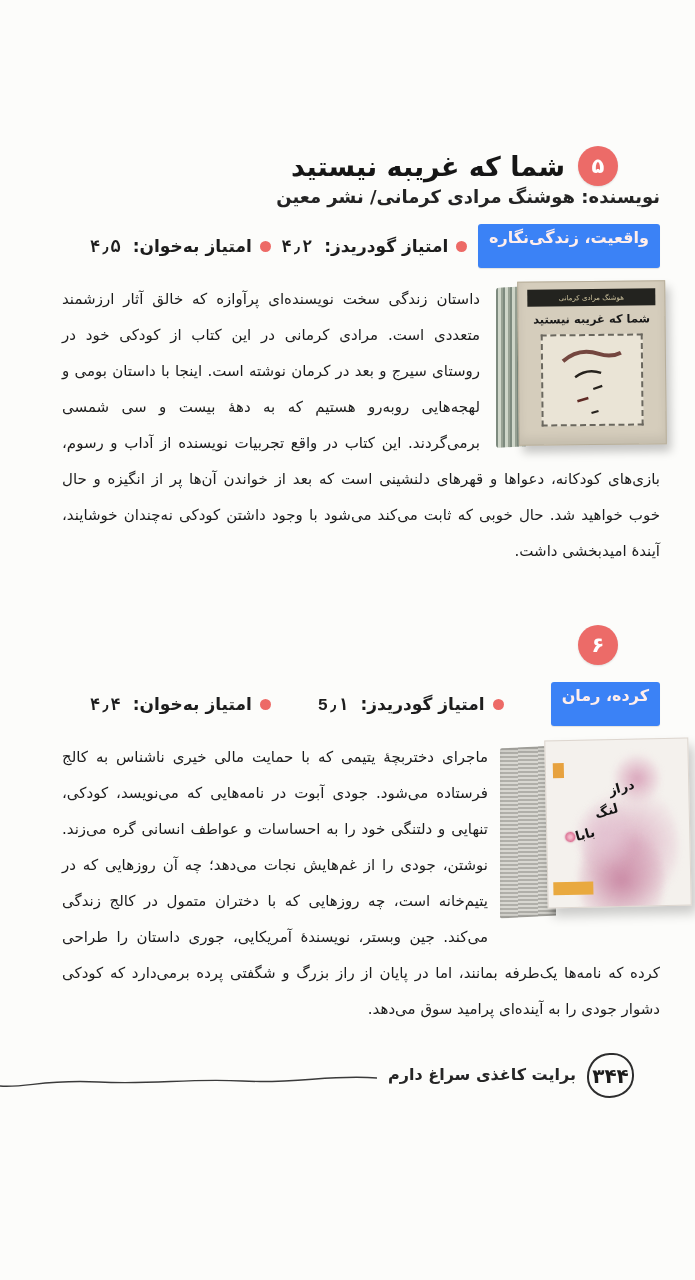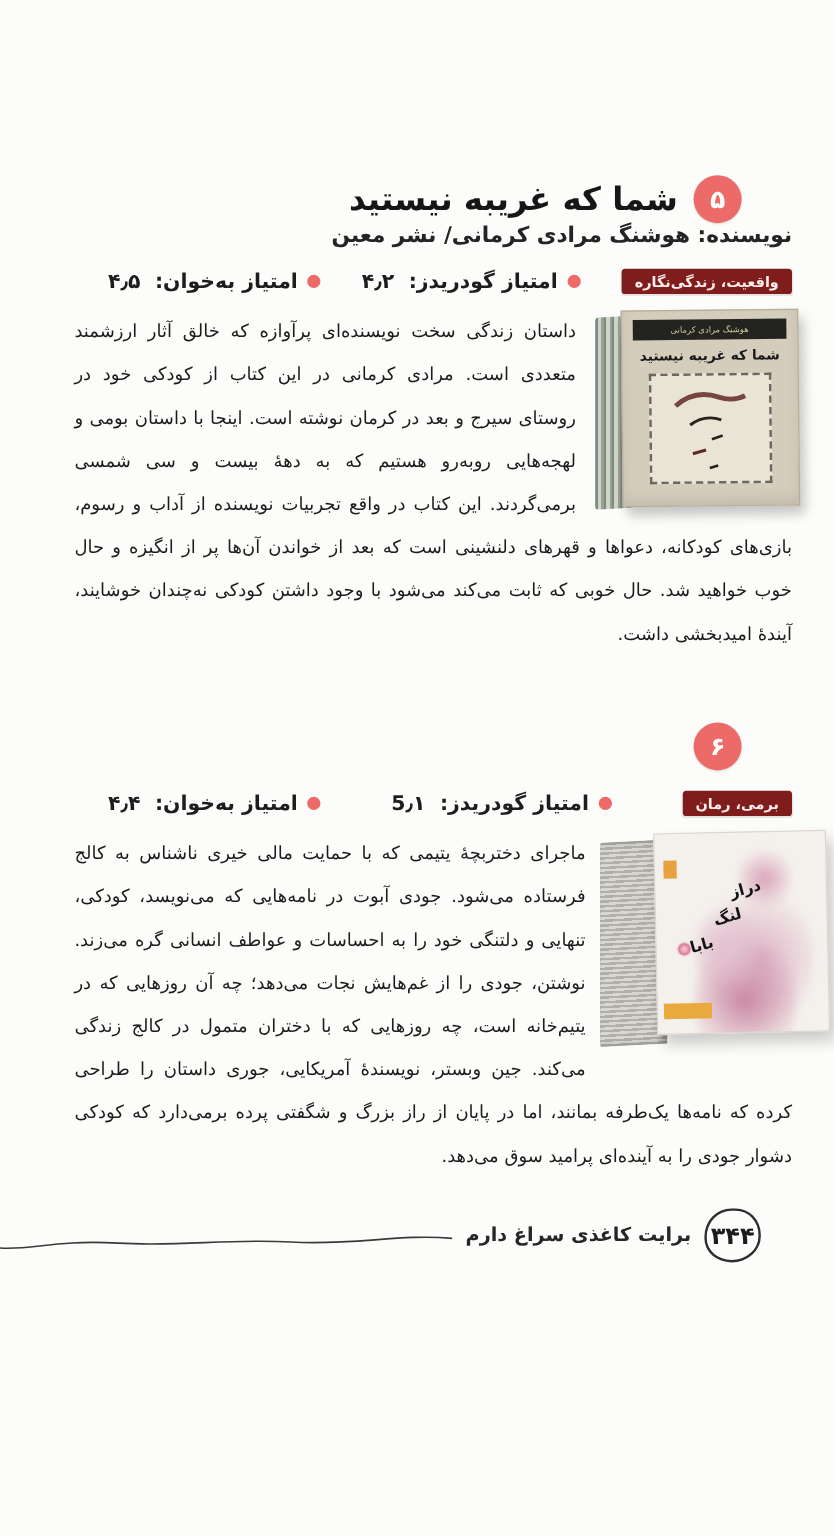--- a/index.html
+++ b/index.html
@@ -25,29 +25,29 @@
   }
   .entry-title { font-size:27px; font-weight:bold; color:#161616; letter-spacing:-.2px; }
   .byline { font-size:18px; font-weight:bold; color:#242424; }
 
   
   .meta-row {
     margin-top:17px; display:flex; align-items:center;
     justify-content:space-between; padding-left:28px;
   }
   .genre-tag {
-    background:#7f1d1d; color:#ffeeec;
-    font-size:12px; font-weight:bold;
-    padding:4px 11px 3px; border-radius:3px;
+    background:#3b82f6; color:#ffeeec;
+    font-size:16px; font-weight:bold;
+    padding:4px 11px 21px; border-radius:3px;
     box-shadow:0 1px 1px rgba(0,0,0,.1);
     white-space:nowrap;
   }
   .rating { display:flex; align-items:center; gap:8px; font-size:17px; font-weight:bold; color:#1d1d1d; white-space:nowrap; }
   .dot { width:11px; height:11px; border-radius:50%; background:#ed6a66; display:inline-block; flex:0 0 auto; }
-  .rating .val { margin-right:4px; }
+  .rating .val { margin-right:4px;font-family:Liberation Mono, monospace; }
 
   
   .body-wrap { margin-top:13px; }
   .body-wrap::after { content:""; display:block; clear:both; }
   .body-text { font-size:15px; line-height:36px; text-align:justify; color:#1c1c1c; }
 
   .cover { float:right; position:relative; }
   .cover1 { width:172px; height:170px; margin-left:14px; margin-right:-6px; margin-bottom:4px; }
   .cover2 { width:190px; height:178px; margin-left:12px; margin-right:-30px; margin-bottom:4px; }
 
@@ -172,21 +172,21 @@
         <p class="body-text">داستان زندگی سخت نویسنده‌ای پرآوازه که خالق آثار ارزشمند متعددی است. مرادی کرمانی در این کتاب از کودکی خود در روستای سیرج و بعد در کرمان نوشته است. اینجا با داستان بومی و لهجه‌هایی روبه‌رو هستیم که به دهۀ بیست و سی شمسی برمی‌گردند. این کتاب در واقع تجربیات نویسنده از آداب و رسوم، بازی‌های کودکانه، دعواها و قهرهای دلنشینی است که بعد از خواندن آن‌ها پر از انگیزه و حال خوب خواهید شد. حال خوبی که ثابت می‌کند می‌شود با وجود داشتن کودکی نه‌چندان خوشایند، آیندۀ امیدبخشی داشت.</p>
       </div>
     </section>
 
     <section class="entry">
       <div class="title-row">
         <span class="num-badge">۶</span>
       </div>
 
       <div class="meta-row">
-        <span class="genre-tag">برمی، رمان</span>
+        <span class="genre-tag">کرده، رمان</span>
         <span class="rating">
           <i class="dot"></i>
           <span>امتیاز گودریدز:</span>
           <span class="val">5٫۱</span>
         </span>
         <span class="rating">
           <i class="dot"></i>
           <span>امتیاز به‌خوان:</span>
           <span class="val">۴٫۴</span>
         </span>

